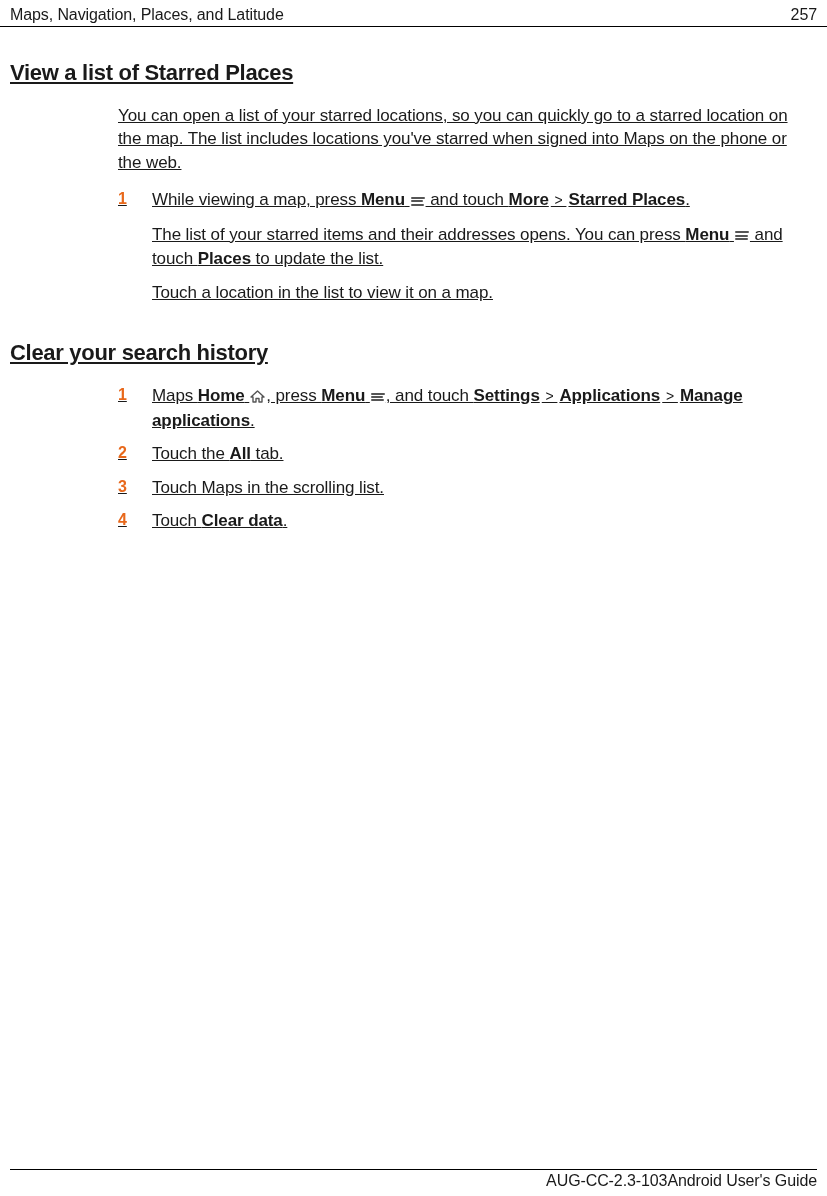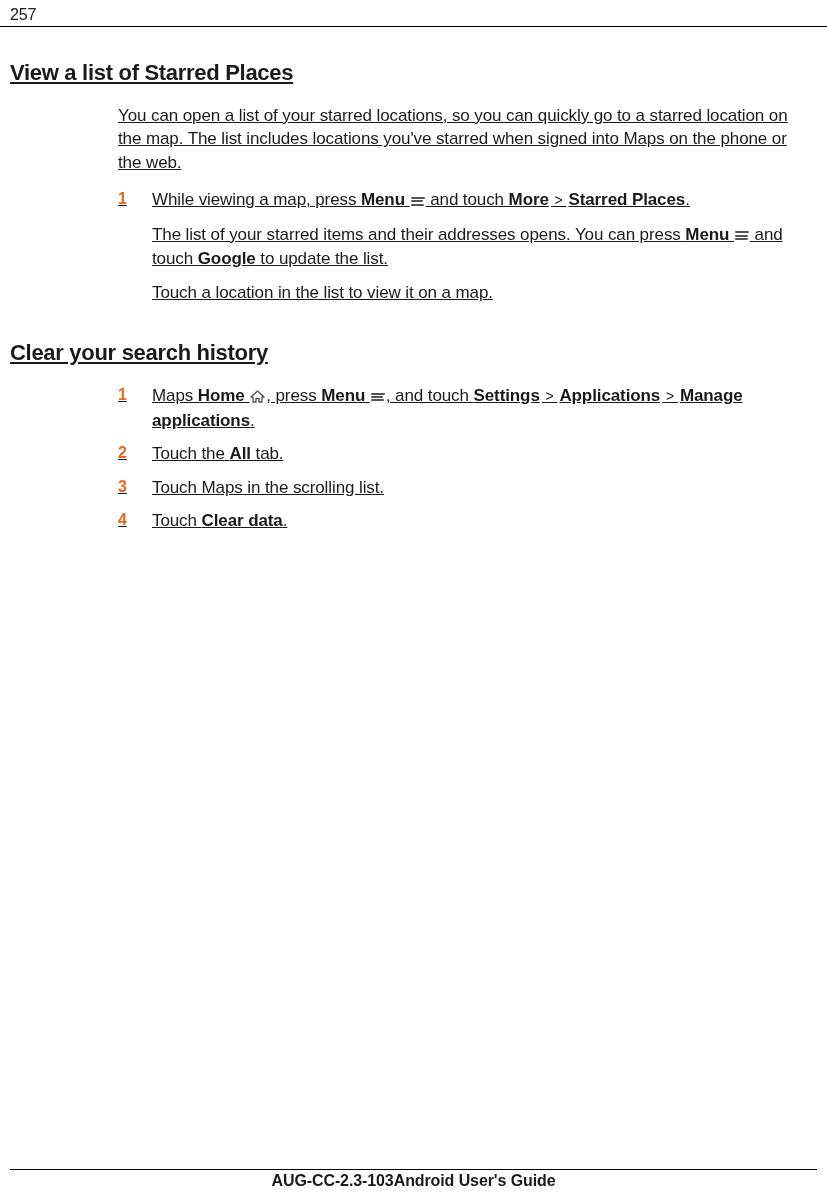--- a/index.html
+++ b/index.html
@@ -82,52 +82,52 @@
   .menu-icon span:nth-child(2){ width: 90%; }
   .menu-icon span:nth-child(3){ width: 95%; }
   .home-icon svg { vertical-align: -1px; }
   .footer {
     position: absolute;
     bottom: 6px;
     left: 10px;
     right: 10px;
     border-top: 1px solid #000;
     display: flex;
-    justify-content: center;
+    justify-content: flex-end;
     font-size: 16px;
     padding-top: 2px;
-    font-weight: bold;
   }
   .sec2 { margin-top: 36px; }
   .gt { font-size: 14px; margin: 0 2px; vertical-align: 0px; }
 </style>
 </head>
 <body>
 
 <div class="header">
+  <span>Maps, Navigation, Places, and Latitude</span>
   <span>257</span>
 </div>
 
 <div class="content">
 
   <div>
     <div class="h-sec">View a list of Starred Places</div>
     <div class="para">You can open a list of your starred locations, so you can quickly go to a starred location on the map. The list includes locations you've starred when signed into Maps on the phone or the web.</div>
 
     <div class="step-row">
       <div class="step-num">1</div>
       <div class="step-body">
         <span>While viewing a map, press </span><span class="strong">Menu</span>
         <span class="icon-inline"><span class="menu-icon"><span></span><span></span><span></span></span></span><span> and touch </span><span class="strong">More</span><span class="gt"> &gt; </span><span class="strong">Starred Places</span><span>.</span>
       </div>
     </div>
 
     <div class="step-sub">
       <span>The list of your starred items and their addresses opens. You can press </span><span class="strong">Menu</span>
-      <span class="icon-inline"><span class="menu-icon"><span></span><span></span><span></span></span></span><span> and touch </span><span class="strong">Google</span><span> to update the list.</span>
+      <span class="icon-inline"><span class="menu-icon"><span></span><span></span><span></span></span></span><span> and touch </span><span class="strong">Places</span><span> to update the list.</span>
     </div>
 
     <div class="step-sub">Touch a location in the list to view it on a map.</div>
   </div>
 
   <div class="sec2">
     <div class="h-sec">Clear your search history</div>
 
     <div class="step-row">
       <div class="step-num">1</div>

